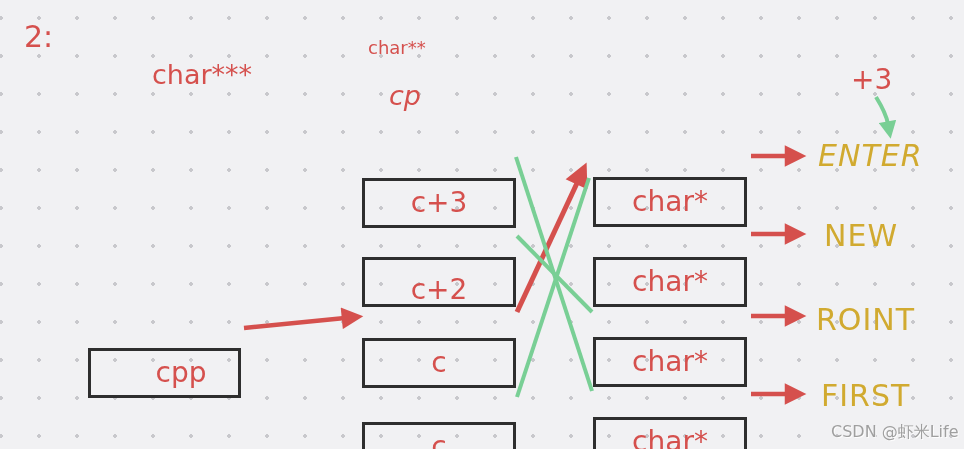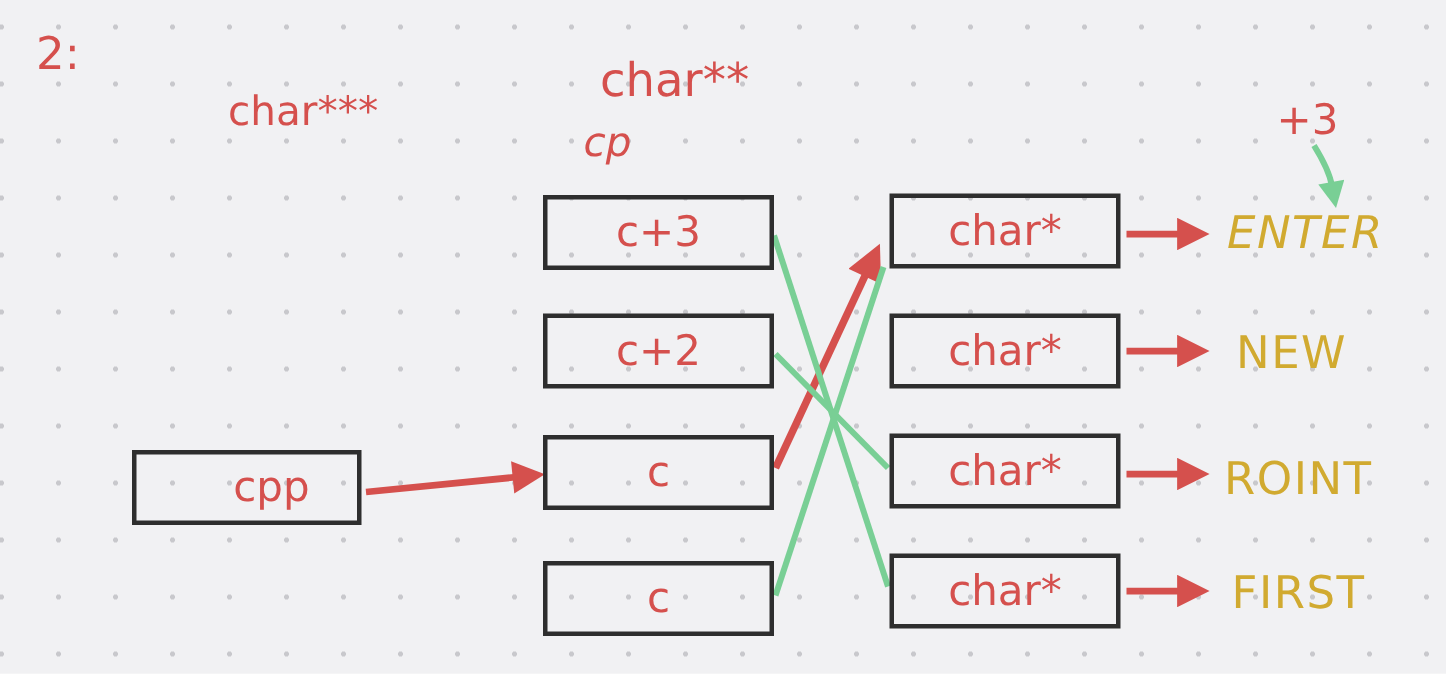--- a/index.html
+++ b/index.html
@@ -13,21 +13,21 @@
     background-color:var(--bg);
     background-image:radial-gradient(circle, var(--dot) 1.7px, transparent 1.8px);
     background-size:38px 38px;
     background-position:-18px -1px;
   }
   .abs{position:absolute;}
   .red-label{color:var(--red); line-height:1; white-space:nowrap;}
   .box{
     position:absolute; border:3px solid var(--border); box-sizing:border-box;
     display:flex; align-items:center; justify-content:center;
-    color:var(--red); font-size:28px; line-height:1;
+    color:var(--red); font-size:28px; line-height:1;margin-top:48px;
   }
   .target{
     position:absolute; color:var(--gold); font-size:30px; line-height:1;
     letter-spacing:1px; white-space:nowrap;
   }
   svg.connectors{position:absolute; left:0; top:0; pointer-events:none;}
   .ln-red{stroke:var(--red); fill:none;}
   .ln-green{stroke:var(--green); fill:none;}
   .watermark{
     position:absolute; color:var(--wm); font-size:16px; line-height:1;
@@ -59,32 +59,32 @@
     <path class="ln-red" stroke-width="4.5" marker-end="url(#ah-red)" d="M751,156 L788,156"></path>
     <path class="ln-red" stroke-width="4.5" marker-end="url(#ah-red)" d="M751,234 L788,234"></path>
     <path class="ln-red" stroke-width="4.5" marker-end="url(#ah-red)" d="M751,316 L788,316"></path>
     <path class="ln-red" stroke-width="4.5" marker-end="url(#ah-red)" d="M751,394 L788,394"></path>
 
     <path class="ln-green" stroke-width="4" marker-end="url(#ah-green)" d="M876,97 Q886,113 888,124"></path>
   </svg>
 
   <div class="abs red-label" style="left:24px; top:22px; font-size:30px;">2:</div>
   <div class="abs red-label" style="left:152px; top:61px; font-size:27px;">char***</div>
-  <div class="abs red-label" style="left:400px; top:39px; font-size:31px;">char**</div>
+  <div class="abs red-label" style="left:368px; top:39px; font-size:18px;">char**</div>
   <div class="abs red-label" style="left:389px; top:82px; font-size:27px;font-style:italic;">cp</div>
   <div class="abs red-label" style="left:851px; top:66px; font-size:28px;">+3</div>
 
   <div class="box" style="left:88px; top:300px; width:153px; height:50px;padding-left:33px;">
     <span>cpp</span>
   </div>
 
   <div class="box" style="left:362px; top:130px; width:154px; height:50px;">
     <span>c+3</span>
   </div>
-  <div class="box" style="left:362px; top:209px; width:154px; height:50px;">
+  <div class="box" style="left:362px; top:209px; width:154px; height:50px;align-items:flex-end;">
     <span>c+2</span>
   </div>
   <div class="box" style="left:362px; top:290px; width:154px; height:50px;">
     <span>c</span>
   </div>
   <div class="box" style="left:362px; top:374px; width:154px; height:50px;">
     <span>c</span>
   </div>
 
   <div class="box" style="left:593px; top:129px; width:154px; height:50px;">
@@ -98,14 +98,15 @@
   </div>
   <div class="box" style="left:593px; top:369px; width:154px; height:50px;">
     <span>char*</span>
   </div>
 
   <div class="target" style="left:818px; top:141px;font-style:italic;">ENTER</div>
   <div class="target" style="left:824px; top:221px;">NEW</div>
   <div class="target" style="left:816px; top:305px;">ROINT</div>
   <div class="target" style="left:821px; top:381px;">FIRST</div>
 
+  <div class="watermark" style="left:831px; top:424px;">CSDN @虾米Life</div>
 
 </div>
 
 </body></html>

